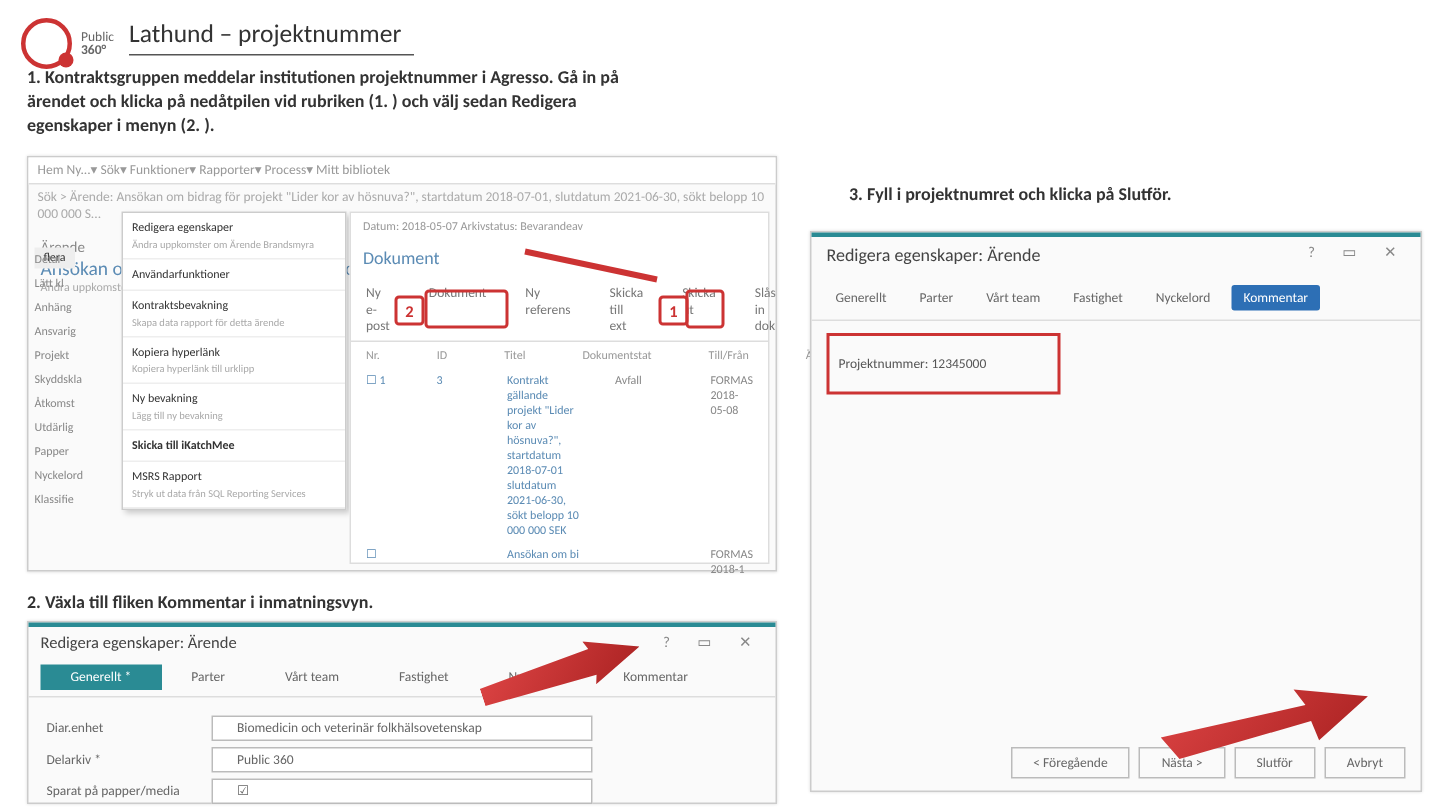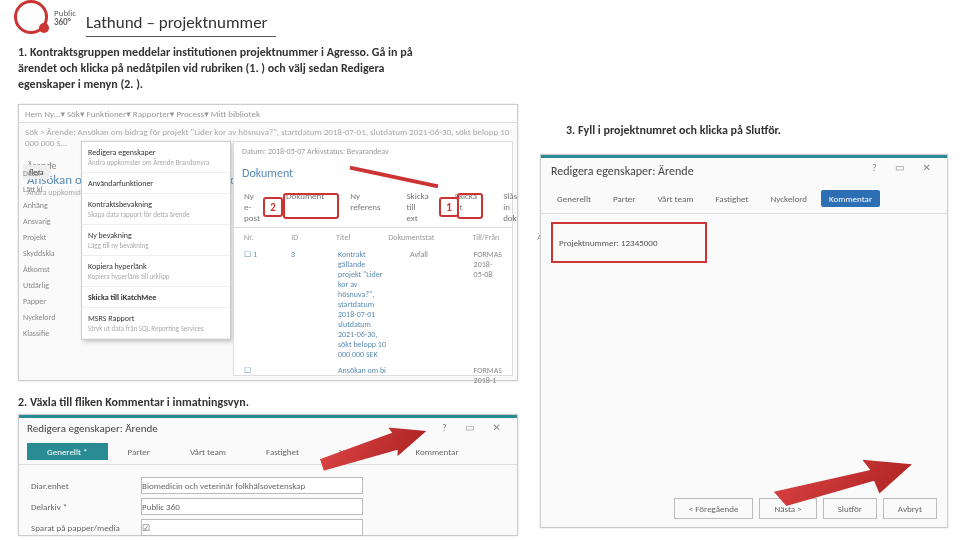--- a/index.html
+++ b/index.html
@@ -1,16 +1,16 @@
 <!DOCTYPE html>
 <html><head>
 <meta charset="utf-8">
 <style>
 body{margin:0;font-family:Calibri,Arial,sans-serif;font-size:13px;color:#333;width:960px;height:540px;position:relative;background:#fff}
-.logo{position:absolute;top:0;left:14px;display:flex;align-items:center}
+.logo{position:absolute;top:12px;left:14px;display:flex;align-items:center}
 .logo-circ{width:28px;height:28px;border:3px solid #c33;border-radius:50%;position:relative;margin-right:6px}
 .logo-circ::after{content:"";position:absolute;right:-4px;bottom:-2px;width:10px;height:10px;background:#c33;border-radius:50%}
 .logo-txt{font-size:9px;color:#666;line-height:1}
 .title{position:absolute;top:12px;left:86px;font-size:17px;border-bottom:1px solid #555;padding:0 8px 3px 0}
 .step{font-weight:bold;font-size:12px;line-height:1.35}
 .step1{position:absolute;top:44px;left:18px;width:400px}
 .step2{position:absolute;top:394px;left:18px}
 .step3{position:absolute;top:122px;left:566px}
 .shot{position:absolute;border:1px solid #ccc;background:#fafafa;box-shadow:0 0 2px rgba(0,0,0,.15)}
 .shot1{top:104px;left:18px;width:498px;height:275px}
@@ -31,21 +31,21 @@
 .num{width:16px;height:16px;border:2px solid #c33;border-radius:3px;color:#c33;font-size:11px;font-weight:bold;display:flex;align-items:center;justify-content:center;background:#fff;position:absolute}
 .tblh{display:flex;gap:38px;font-size:8px;color:#999;padding:4px 10px}
 .tblr{display:flex;gap:22px;font-size:8px;color:#5b8bb4;padding:3px 10px}
 .tblr .c1{width:30px}.tblr .c2{width:60px;color:#5b8bb4}.tblr .c3{width:50px;color:#888}.tblr .c4{width:30px;color:#888}
 .teal{background:#2a8b94;color:#fff;font-size:9px;padding:3px 8px;display:inline-block}
 .tabs2{font-size:9px;color:#666;padding:4px 8px;border-bottom:1px solid #ddd}
 .tabs2 span{padding:3px 20px}
 .form2{padding:8px 12px;font-size:9px;color:#666}
 .form2 .row{display:flex;align-items:center;margin:4px 0}
 .form2 .lbl{width:110px}
-.form2 .inp{border:1px solid #bbb;padding:2px 0;width:220px;font-size:9px;background:#fff}
+.form2 .inp{border:1px solid #bbb;padding:2px 16px;width:220px;font-size:9px;background:#fff}
 .arrow2{position:absolute;top:18px;left:300px;width:110px;height:30px;background:linear-gradient(135deg,#d44,#a22);clip-path:polygon(0 30%,70% 20%,68% 0,100% 50%,68% 100%,70% 80%,0 70%);transform:rotate(-18deg)}
 .tabs3{font-size:9px;color:#666;padding:6px 8px;border-bottom:1px solid #ddd;display:flex;align-items:flex-start;gap:6px}
 .tabs3 span{padding:3px 8px}
 .tabs3 .act{background:#2d6fb5;color:#fff;border-radius:2px}
 .proj{margin:8px 10px;border:2px solid #c33;padding:13px 6px;font-size:9px;color:#555;width:140px}
 .btns{position:absolute;bottom:8px;right:10px;display:flex;gap:6px;font-size:9px}
 .btns div{border:1px solid #bbb;padding:4px 14px;color:#666;background:#fafafa}
 .arrow3{position:absolute;bottom:26px;left:232px;width:140px;height:44px;background:linear-gradient(135deg,#d44,#a22);clip-path:polygon(0 65%,70% 35%,65% 10%,100% 30%,75% 90%,72% 60%,8% 100%);transform:rotate(-5deg)}
 .winicons{position:absolute;top:6px;right:8px;font-size:10px;color:#888;letter-spacing:8px}
 </style>
@@ -83,22 +83,22 @@
       <div>Åtkomst</div>
       <div>Utdärlig</div>
       <div>Papper</div>
       <div>Nyckelord</div>
       <div>Klassifie</div>
     </div>
   <div class="menu" id="menu1">
       <div class="mi"><b style="font-weight:normal;color:#333">Redigera egenskaper</b><span>Ändra uppkomster om Ärende Brandsmyra</span></div>
       <div class="mi"><b style="font-weight:normal;color:#333">Användarfunktioner</b></div>
       <div class="mi"><b style="font-weight:normal;color:#333">Kontraktsbevakning</b><span>Skapa data rapport för detta ärende</span></div>
+      <div class="mi"><b style="font-weight:normal;color:#333">Kopiera hyperlänk</b><span>Kopiera hyperlänk till urklipp</span></div>
       <div class="mi"><b style="font-weight:normal;color:#333">Ny bevakning</b><span>Lägg till ny bevakning</span></div>
-      <div class="mi"><b style="font-weight:normal;color:#333">Kopiera hyperlänk</b><span>Kopiera hyperlänk till urklipp</span></div>
       <div class="mi"><b style="font-weight:bold;color:#333">Skicka till iKatchMee</b></div>
       <div class="mi"><b style="font-weight:normal;color:#333">MSRS Rapport</b><span>Stryk ut data från SQL Reporting Services</span></div>
     </div>
   <div class="docpane">
     <div style="font-size:8px;color:#999;padding:4px 8px">Datum: 2018-05-07   Arkivstatus: Bevarandeav</div>
     <div class="doctitle">Dokument</div>
     <div class="docbar" id="docbar1">
         <span>Ny e-post</span>
         <span>Dokument</span>
         <span>Ny referens</span>

